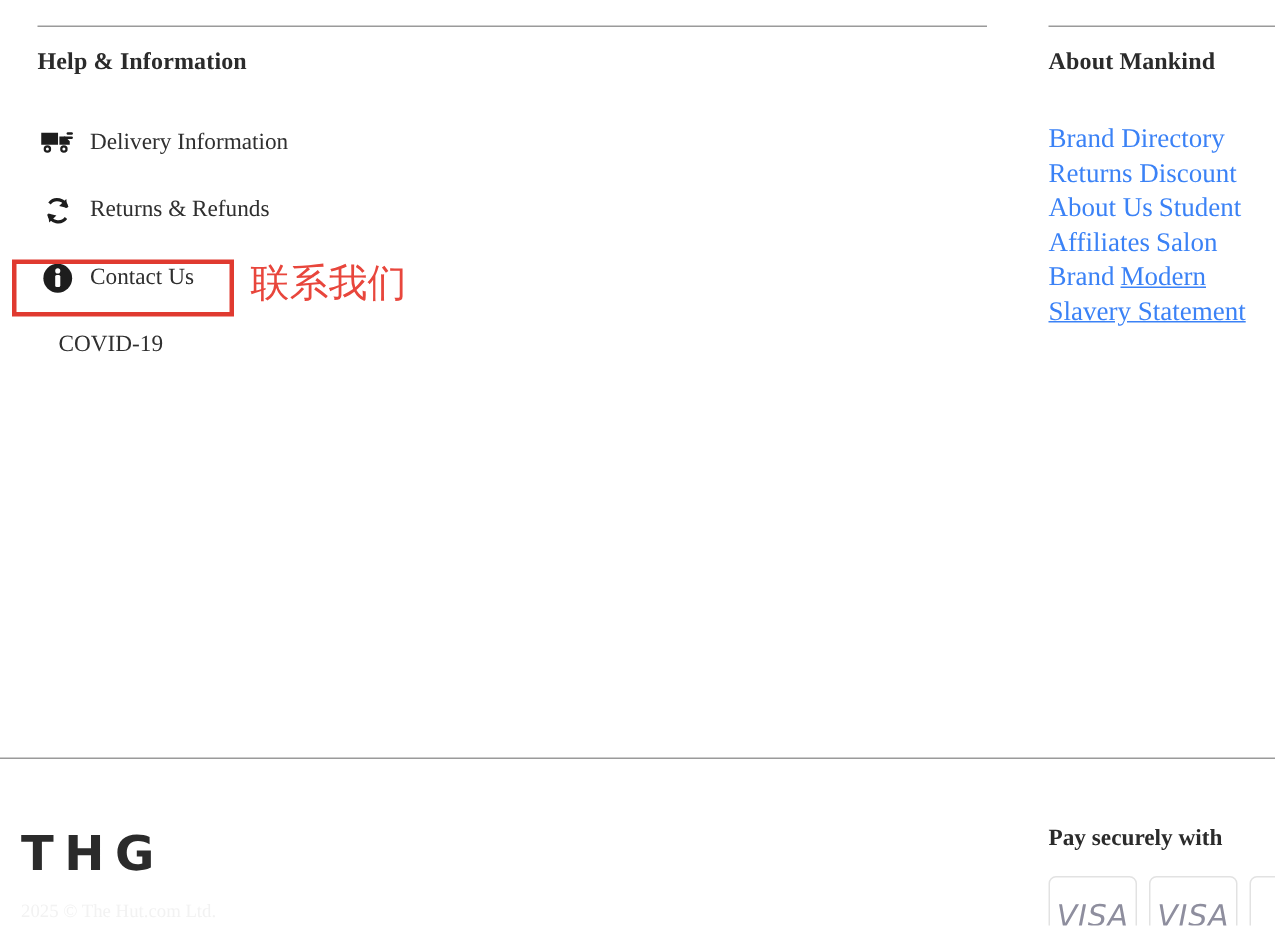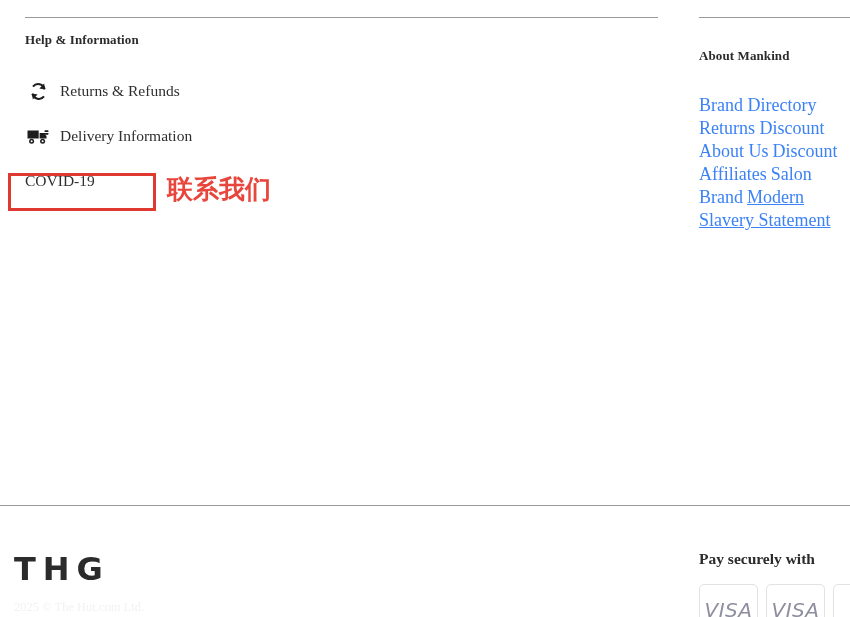--- a/index.html
+++ b/index.html
@@ -37,26 +37,26 @@
   
   .col-help {
     position: absolute;
     left: 25px;
     top: 32px;
     width: 500px;
   }
   .col-about {
     position: absolute;
     left: 699px;
-    top: 48px;
+    top: 32px;
     width: 151px;
   }
 
   .col-heading {
-    font-size: 13px;
+    font-size: 16px;
     font-weight: bold;
     color: #2b2b2b;
     letter-spacing: .1px;
     margin: 0 0 30px 0;
     line-height: 1.2;
   }
 
   
   .help-link {
     display: flex;
@@ -78,20 +78,21 @@
     font-size: 15.5px;
     color: #2f2f2f;
     line-height: 1.2;
     white-space: nowrap;
   }
   .help-link.noicon .lbl {
     margin-left: 0;
   }
   .help-link.noicon {
     margin-bottom: 17px;
+    margin-left: 14px;
   }
 
   
   .about-link {
     font-size: 18px;
     color: #3b82f6;
     line-height: 1.28;
     margin-bottom: 28px;
     width: 151px;
   }
@@ -109,21 +110,21 @@
     pointer-events: none;
   }
   .annot-text {
     position: absolute;
     left: 167px;
     top: 176px;
     font-size: 26px;
     line-height: 1;
     color: #e8463c;
     font-family: "DejaVu Sans", "Liberation Sans", sans-serif;
-    font-weight: bold;
+    font-weight: normal;
     letter-spacing: 0px;
     white-space: nowrap;
   }
 
   
   .rule-bottom {
     position: absolute;
     left: 0;
     top: 505px;
     width: 850px;
@@ -193,62 +194,72 @@
   }
 </style>
 </head>
 <body>
 
 <div class="rule-left"></div>
 <div class="rule-right"></div>
 
 <div class="col-help">
   <h2 class="col-heading">Help &amp; Information</h2>
-
-  <a class="help-link">
-    <span class="ico">
-      <svg width="21" height="21" viewBox="0 0 21 21" fill="none" stroke="#1d1d1d" stroke-width="2.1">
-        <path d="M16.6 8.2 A6.6 6.6 0 0 0 5.0 5.6" stroke-linecap="butt"></path>
-        <path d="M4.4 12.8 A6.6 6.6 0 0 0 16.0 15.4" stroke-linecap="butt"></path>
-        <path d="M16.2 2.6 L16.9 8.6 L11.4 7.4 z" fill="#1d1d1d" stroke="none"></path>
-        <path d="M4.8 18.4 L4.1 12.4 L9.6 13.6 z" fill="#1d1d1d" stroke="none"></path>
-      </svg>
-    </span>
-    <span class="lbl">Returns &amp; Refunds</span>
-  </a>
 
   <a class="help-link">
     <span class="ico">
       <svg width="22" height="16" viewBox="0 0 22 16" fill="#1d1d1d">
         <path d="M0.5 1.5 h11.2 v8.0 h-11.2 z"></path>
         <path d="M12.6 4.0 h3.7 l3.2 3.1 v2.4 h-6.9 z"></path>
         <circle cx="4.6" cy="12.3" r="2.5"></circle>
         <circle cx="15.6" cy="12.3" r="2.5"></circle>
         <circle cx="4.6" cy="12.3" r="1.0" fill="#ffffff"></circle>
         <circle cx="15.6" cy="12.3" r="1.0" fill="#ffffff"></circle>
         <rect x="17.4" y="1.2" width="4.2" height="1.7" rx="0.85"></rect>
         <rect x="15.4" y="4.0" width="6.2" height="1.7" rx="0.85"></rect>
       </svg>
     </span>
     <span class="lbl">Delivery Information</span>
   </a>
 
+  <a class="help-link">
+    <span class="ico">
+      <svg width="21" height="21" viewBox="0 0 21 21" fill="none" stroke="#1d1d1d" stroke-width="2.1">
+        <path d="M16.6 8.2 A6.6 6.6 0 0 0 5.0 5.6" stroke-linecap="butt"></path>
+        <path d="M4.4 12.8 A6.6 6.6 0 0 0 16.0 15.4" stroke-linecap="butt"></path>
+        <path d="M16.2 2.6 L16.9 8.6 L11.4 7.4 z" fill="#1d1d1d" stroke="none"></path>
+        <path d="M4.8 18.4 L4.1 12.4 L9.6 13.6 z" fill="#1d1d1d" stroke="none"></path>
+      </svg>
+    </span>
+    <span class="lbl">Returns &amp; Refunds</span>
+  </a>
+
+  <a class="help-link">
+    <span class="ico">
+      <svg width="21" height="21" viewBox="0 0 21 21">
+        <circle cx="10.5" cy="10.5" r="9.6" fill="#1d1d1d"></circle>
+        <circle cx="10.5" cy="5.6" r="1.7" fill="#ffffff"></circle>
+        <rect x="8.8" y="8.4" width="3.4" height="8.0" rx="1.0" fill="#ffffff"></rect>
+      </svg>
+    </span>
+    <span class="lbl">Contact Us</span>
+  </a>
 
   <a class="help-link noicon">
     <span class="lbl">COVID-19</span>
   </a>
 </div>
 
 <div class="col-about">
   <h2 class="col-heading">About Mankind</h2>
 
   <a class="about-link">Brand Directory</a>
   <a class="about-link">Returns Discount</a>
   <a class="about-link">About Us</a>
-  <a class="about-link">Discount</a>
+  <a class="about-link">Student</a>
   <a class="about-link">Affiliates</a>
   <a class="about-link">Salon</a>
   <a class="about-link">Brand</a>
   <a class="about-link">Modern Slavery Statement</a>
 </div>
 
 <div class="annot-box"></div>
 <div class="annot-text">联系我们</div>
 
 <div class="rule-bottom"></div>

